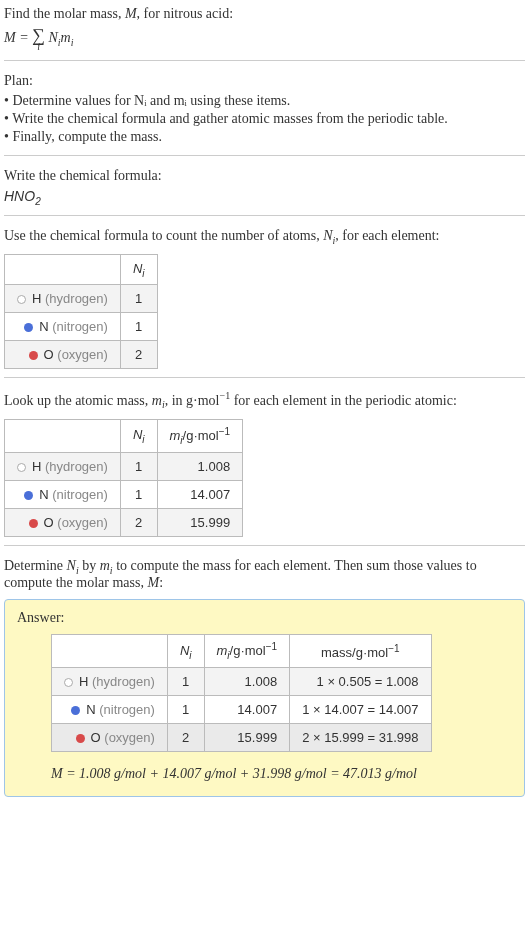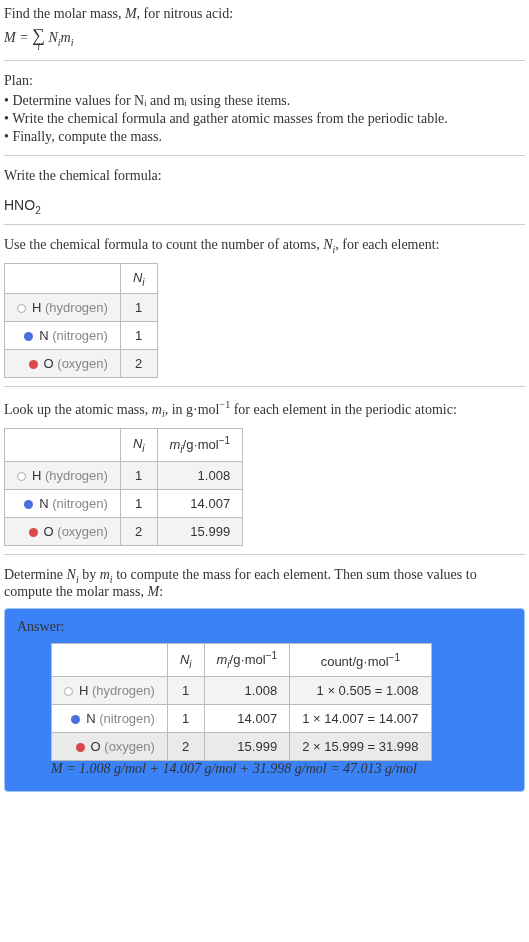--- a/index.html
+++ b/index.html
@@ -42,21 +42,22 @@
       margin-top: -2px;
     }
     .plan-list {
       margin-top: 4px;
     }
     .plan-list div {
       margin-bottom: 2px;
     }
     .chem {
       font-family: Arial, sans-serif;
-      margin-top: 13px;
+      margin-top: 4px;
+      font-style: italic;
     }
     table {
       border-collapse: collapse;
       margin-top: 8px;
       font-family: Arial, sans-serif;
       font-size: 13px;
     }
     table th, table td {
       border: 1px solid #bbb;
       padding: 6px 12px;
@@ -81,21 +82,21 @@
       height: 9px;
       border-radius: 50%;
       margin-right: 6px;
       vertical-align: middle;
     }
     .dot-h { background: #fff; border: 1px solid #aaa; }
     .dot-n { background: #4a6fd8; }
     .dot-o { background: #d84a4a; }
     .answer-box {
       border: 1px solid #9ec5e8;
-      background: #3b82f6;
+      background: #fef9c3;
       border-radius: 4px;
       padding: 10px 12px 14px 12px;
       margin-top: 8px;
     }
     .answer-box .title {
       font-family: Georgia, serif;
       margin-bottom: 6px;
     }
     .answer-box table {
       margin-left: 34px;
@@ -105,20 +106,21 @@
       background: #fff;
     }
     .answer-box table tr:nth-child(even) td {
       background: #f3f3f3;
     }
     .answer-box table tr.lastrow td {
       background: #eaeaea;
     }
     .final-eq {
       margin-left: 34px;
+      margin-top: 14px;
       font-style: italic;
       font-family: Georgia, serif;
     }
     .hdr-i { font-style: italic; }
   </style>
 </head>
 <body>
 
 <div class="section">
   <div>
@@ -207,21 +209,21 @@
   </div>
 
   <div class="answer-box">
     <div class="title">Answer:</div>
     <table>
       <tbody>
           <tr>
         <th></th>
         <th><span class="hdr-i">N</span><span class="hdr-i sub">i</span></th>
         <th><span class="hdr-i">m</span><span class="hdr-i sub">i</span><span>/g·mol</span><span class="sup">−1</span></th>
-        <th><span>count/g·mol</span><span class="sup">−1</span></th>
+        <th><span>mass/g·mol</span><span class="sup">−1</span></th>
       </tr>
       <tr>
         <td><span class="dot dot-h"></span><span>H</span> <span class="element-label">(hydrogen)</span></td>
         <td class="num">1</td>
         <td>1.008</td>
         <td>1 × 0.505 = 1.008</td>
       </tr>
       <tr>
         <td><span class="dot dot-n"></span><span>N</span> <span class="element-label">(nitrogen)</span></td>
         <td class="num">1</td>

